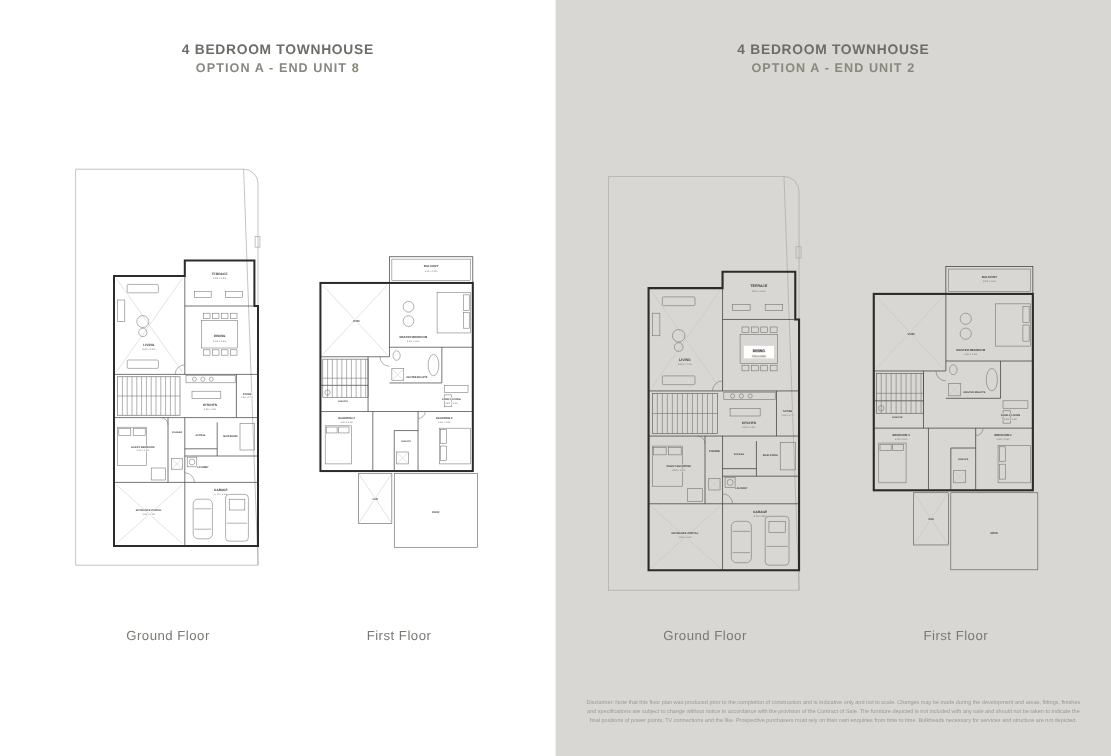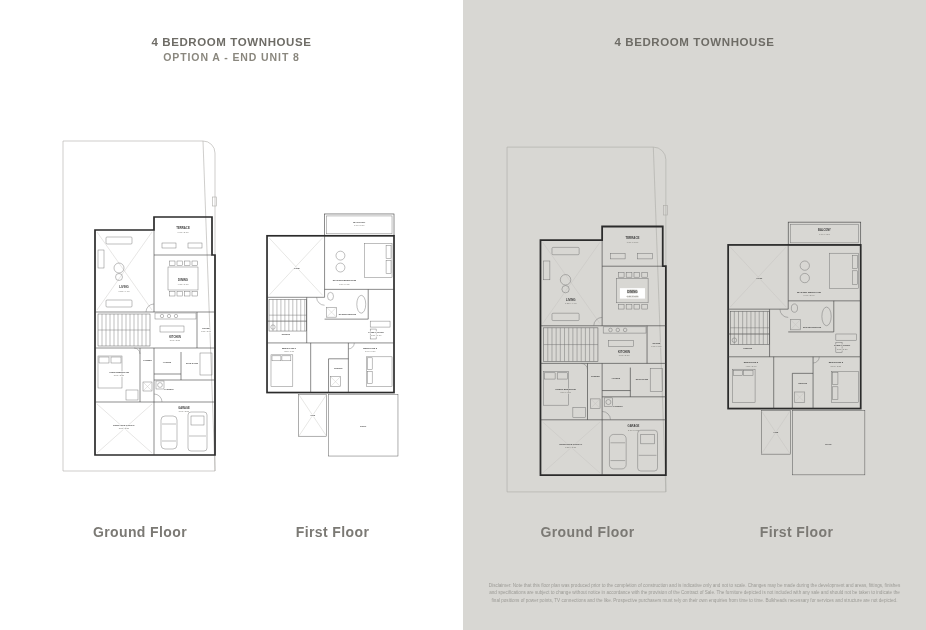--- a/index.html
+++ b/index.html
@@ -7,21 +7,21 @@
   .panel{width:463px;height:630px;position:relative;flex:0 0 463px;--halo:#ffffff;}
   .panel.gray{background:#d8d7d3;--halo:#d8d7d3;}
   .unit-title{position:absolute;top:28px;left:0;right:0;text-align:center;font-size:11.5px;font-weight:bold;color:#6e6c66;letter-spacing:.6px;}
   .unit-subtitle{position:absolute;top:42px;left:0;right:0;text-align:center;font-size:10.5px;color:#8a877e;letter-spacing:.9px;}
   .plan{position:absolute;margin:0;padding:0;}
   .plan svg{width:100%;height:100%;display:block;}
   .u1-ground{left:62px;top:140px;width:156px;height:332px;}
   .u1-first{left:265px;top:210px;width:135px;height:250px;}
   .u2-ground{left:43px;top:146px;width:163px;height:347px;}
   .u2-first{left:263px;top:218px;width:141px;height:261px;}
-  .floor-label{position:absolute;font-size:14px;font-weight:bold;color:#7b7974;text-align:center;letter-spacing:.4px;}
+  .floor-label{position:absolute;font-size:11px;font-weight:normal;color:#7b7974;text-align:center;letter-spacing:.4px;}
   .fl-ground-1{left:62px;width:156px;top:524px;}
   .fl-first-1{left:265px;width:135px;top:524px;}
   .fl-ground-2{left:43px;width:163px;top:524px;}
   .fl-first-2{left:263px;width:141px;top:524px;}
   .disclaimer{position:absolute;left:22px;right:22px;top:577px;font-size:4.6px;line-height:1.65;color:#9c9b96;text-align:center;}
   
   .plan text{text-anchor:middle;font-family:"Liberation Sans",sans-serif;}
   .rl{font-weight:bold;fill:#3a3a3a;paint-order:stroke;stroke:var(--halo);stroke-width:.9px;}
   .rd{fill:#767672;paint-order:stroke;stroke:var(--halo);stroke-width:.8px;}
   .w2{stroke:#2b2b2b;stroke-width:1.7;fill:none;}
@@ -252,20 +252,21 @@
       <path class="fu" d="M84,140 A6,6 0 0 0 90,134"></path>
     </g>
   </svg>
 </figure>
     <div class="floor-label fl-ground-1">Ground Floor</div>
     <div class="floor-label fl-first-1">First Floor</div>
   </section>
 
   <section class="panel gray">
     <h1 class="unit-title">4 BEDROOM TOWNHOUSE</h1>
+    <h2 class="unit-subtitle">OPTION A - END UNIT 2</h2>
     <figure class="plan u2-ground">
   <svg viewBox="0 0 156 332">
     <g>
       <path class="pl" d="M153,331 H1 V1 H141"></path>
       <path class="pl" d="M141,1 A12,12 0 0 1 153,13 V331 Z"></path>
       <rect class="pl" x="150.6" y="57" width="4" height="9" fill="#fff"></rect>
     </g>
     <g>
       <path class="w2" d="M33,90 H92 V77 H150 V115 H153 V315 H33 Z"></path>
       <line class="w1" x1="92" y1="115" x2="150" y2="115"></line>

